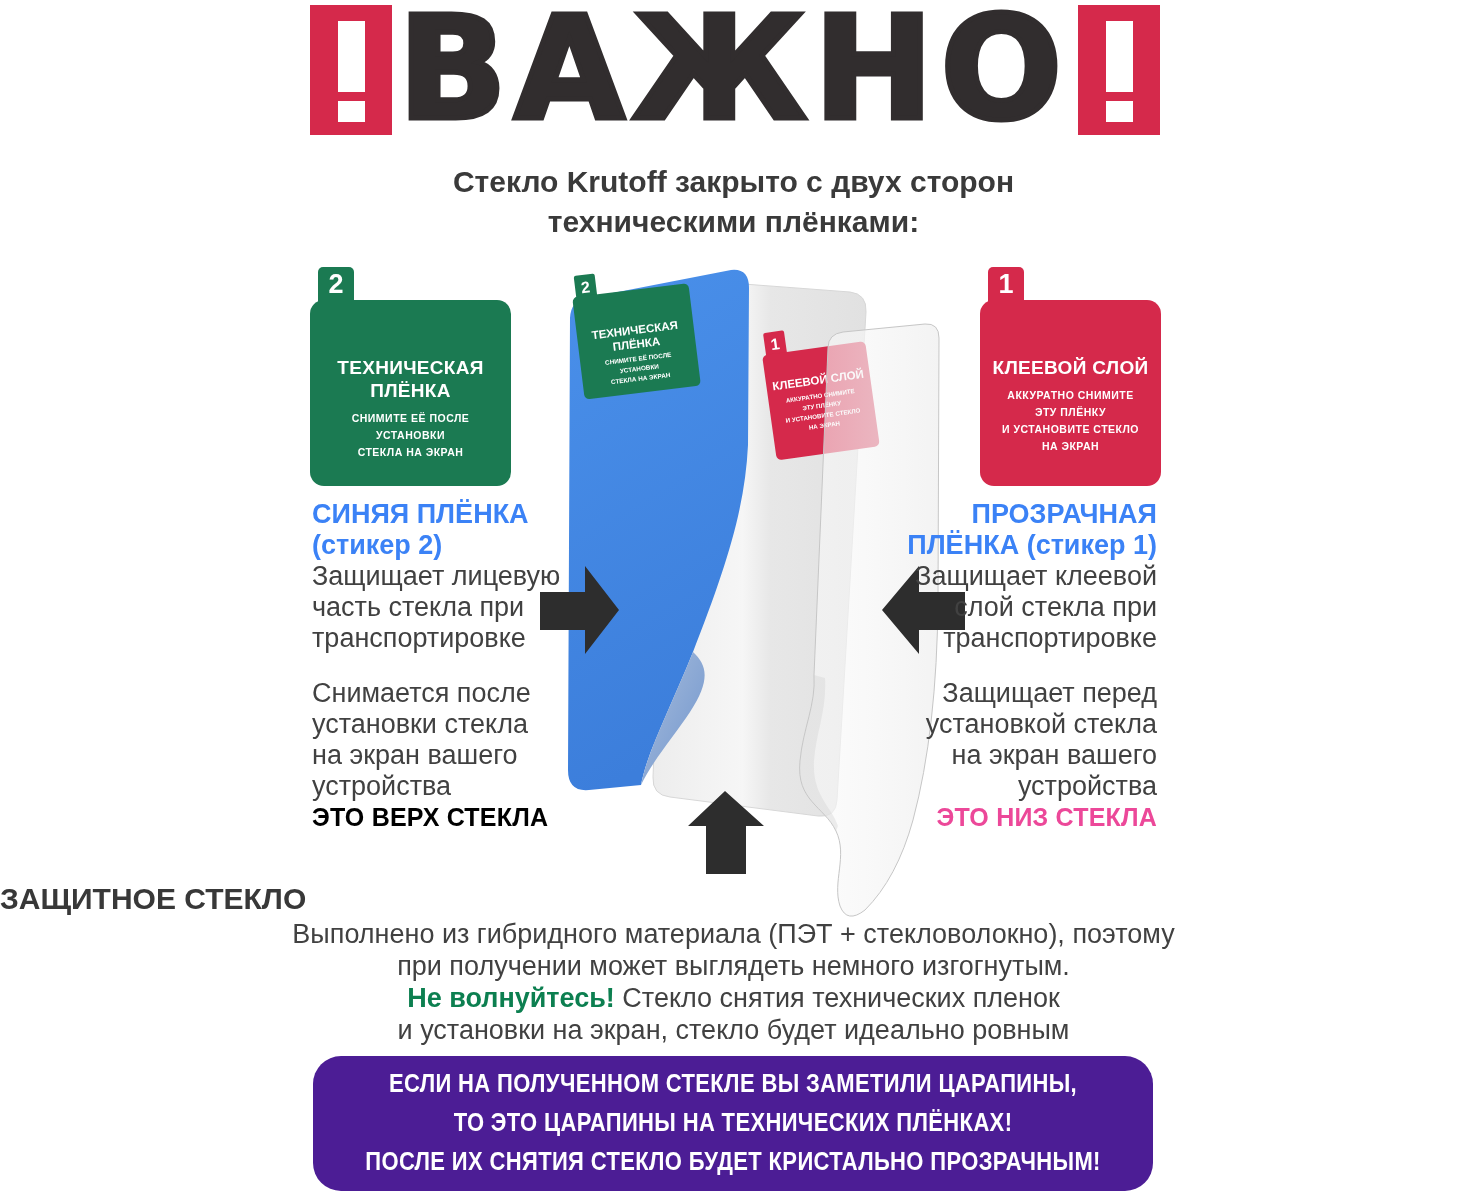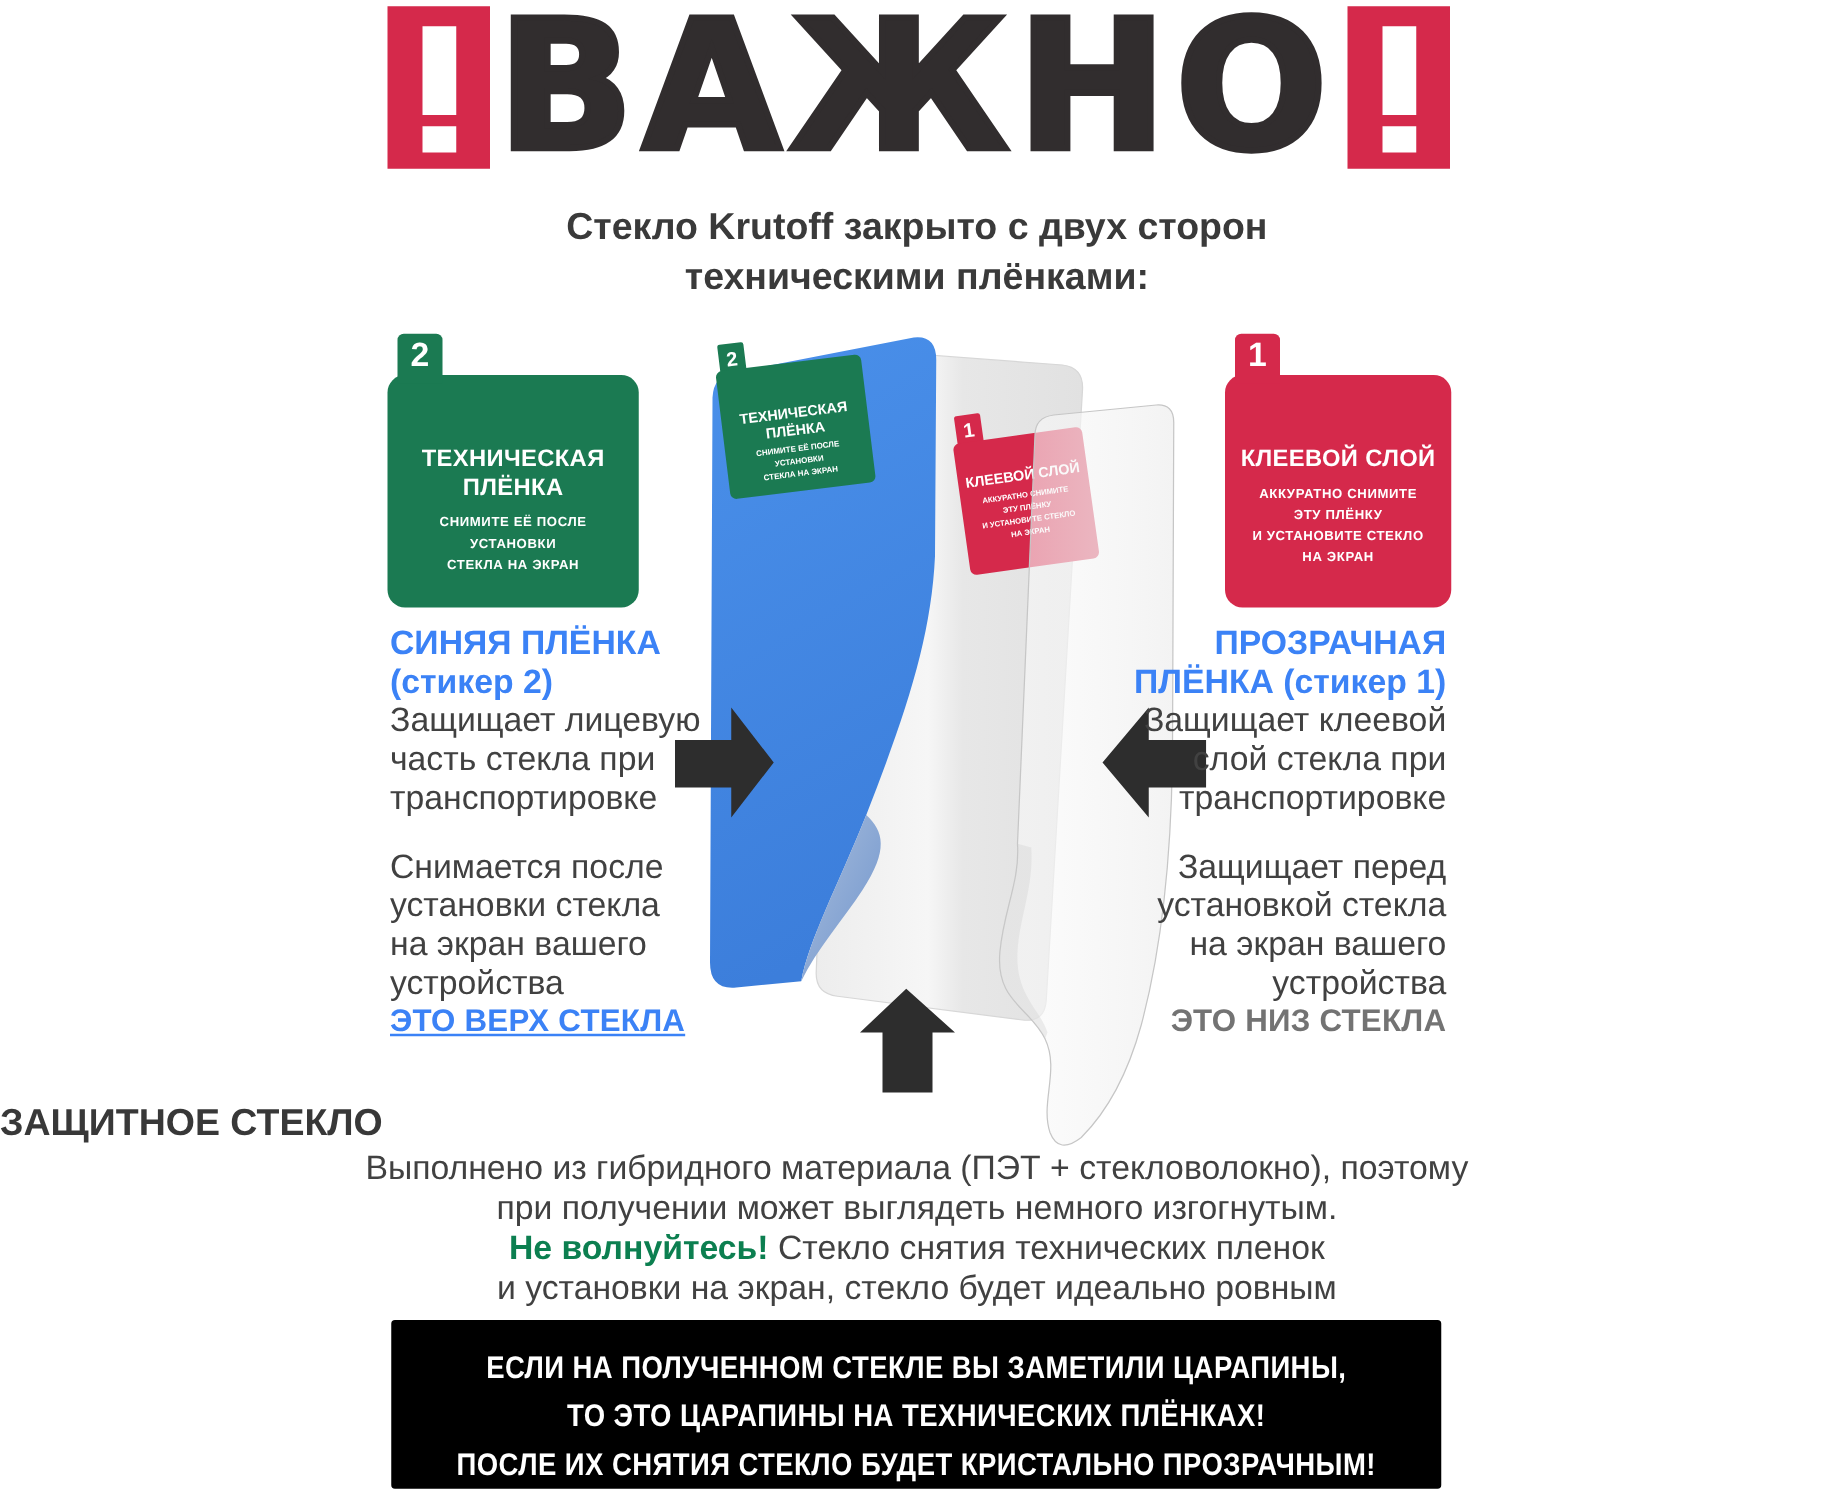--- a/index.html
+++ b/index.html
@@ -29,33 +29,33 @@
   .sticker-line{font-weight:bold;font-size:10.5px;line-height:15px;letter-spacing:0.5px;margin-top:2px;}
   .sticker-gap{height:7px;}
 
   
   .col{position:absolute;top:499px;font-size:27px;line-height:31px;color:#414141;}
   .col.left{left:312px;width:260px;text-align:left;}
   .col.right{left:897px;width:260px;text-align:right;}
   .col .hd{font-weight:bold;color:#3b82f6;}
   .col .gap{height:24px;}
   .note{font-weight:bold;font-size:25px;letter-spacing:0.2px;}
-  .note.green{color:#3b82f6;text-decoration:underline;}
-  .note.red{color:#737373;}
+  .note.green{color:#000000;}
+  .note.red{color:#ec4899;}
 
   
   .glass-heading{position:absolute;left:0;top:882px;width:1467px;text-align:left;
                  font-weight:bold;font-size:30px;color:#383838;}
   .glass-par{position:absolute;left:0;top:918px;width:1467px;text-align:center;
              font-size:27px;line-height:32px;color:#414141;}
   .hl-green{color:#0c7f50;font-weight:bold;}
 
   
-  .banner{position:absolute;left:313px;top:1056px;width:840px;height:135px;background:#000000;
-          border-radius:3px;color:#ffffff;text-align:center;padding-top:19px;box-sizing:border-box;}
+  .banner{position:absolute;left:313px;top:1056px;width:840px;height:135px;background:#4c1d95;
+          border-radius:28px;color:#ffffff;text-align:center;padding-top:8px;box-sizing:border-box;}
   .banner div{font-weight:bold;font-size:25px;line-height:39px;transform:scaleX(0.88);transform-origin:center;
               white-space:nowrap;letter-spacing:0.4px;}
 
   
   .illu{position:absolute;left:535px;top:260px;width:430px;height:660px;}
   .svg-txt{font-family:"Liberation Sans",sans-serif;fill:#ffffff;font-weight:bold;text-anchor:middle;}
 </style>
 </head>
 <body>
 

